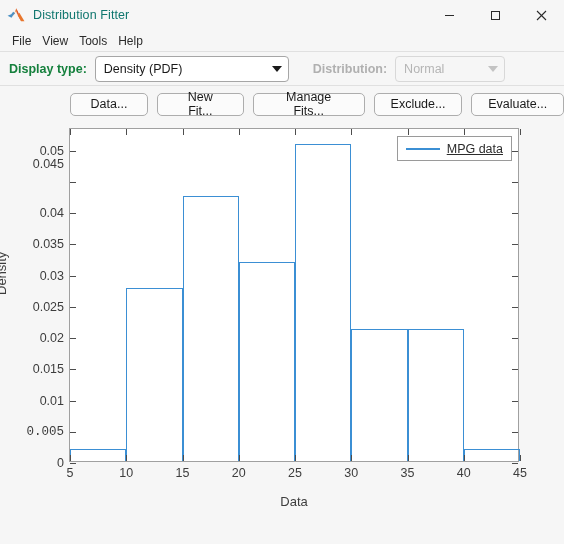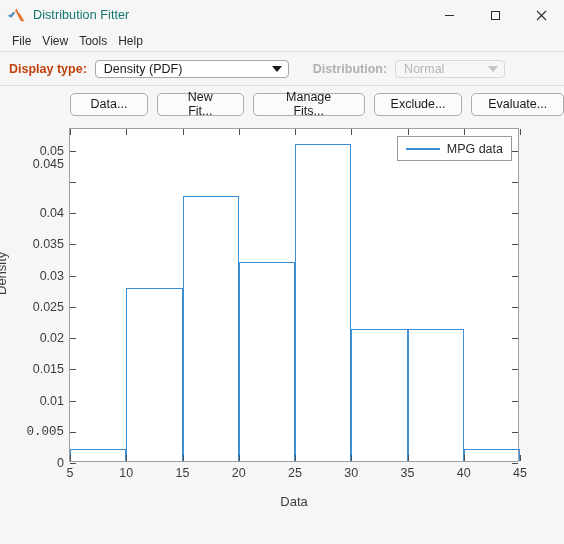--- a/index.html
+++ b/index.html
@@ -72,31 +72,31 @@
     height: 33px;
     display: flex;
     align-items: center;
     padding-left: 9px;
     background: #f6f6f6;
     border-bottom: 1px solid #e0e0e0;
   }
   .lbl-bold {
     font-size: 12.5px;
     font-weight: bold;
-    color: #c2410c;
+    color: #15803d;
     margin-right: 8px;
   }
   .lbl-dim {
     font-size: 12.5px;
     font-weight: bold;
     color: #b0b0b0;
     margin-right: 8px;
   }
   .combo {
-    height: 18px;
+    height: 26px;
     border: 1px solid #a6a6a6;
     border-radius: 4px;
     background: #ffffff;
     display: flex;
     align-items: center;
     justify-content: space-between;
     padding: 0 6px 0 8px;
     box-sizing: border-box;
   }
   .combo-main { width: 194px; }
@@ -241,20 +241,21 @@
     width: 34px;
     height: 0;
     border-top: 2px solid #3b8fd4;
     margin-right: 7px;
     flex: none;
   }
   .legend-text {
     font-size: 12.5px;
     color: #2b2b2b;
     white-space: nowrap;
+    text-decoration: underline;
   }
 </style>
 </head>
 <body>
 
 <div class="titlebar">
   <svg class="app-icon" viewBox="0 0 32 32">
     <path d="M1 17.5 L7.5 14.5 L11 10 L14.5 13 L10.5 17 L8 21 Z" fill="#4a90c4"></path>
     <path d="M8 22 L13 13.5 L16.5 4 L19.5 13 L18 14.5 L16 9 Z" fill="#e8762c"></path>
     <path d="M16.5 4 L20.5 12.5 L25 27 L19 16 Z" fill="#d64a28"></path>

